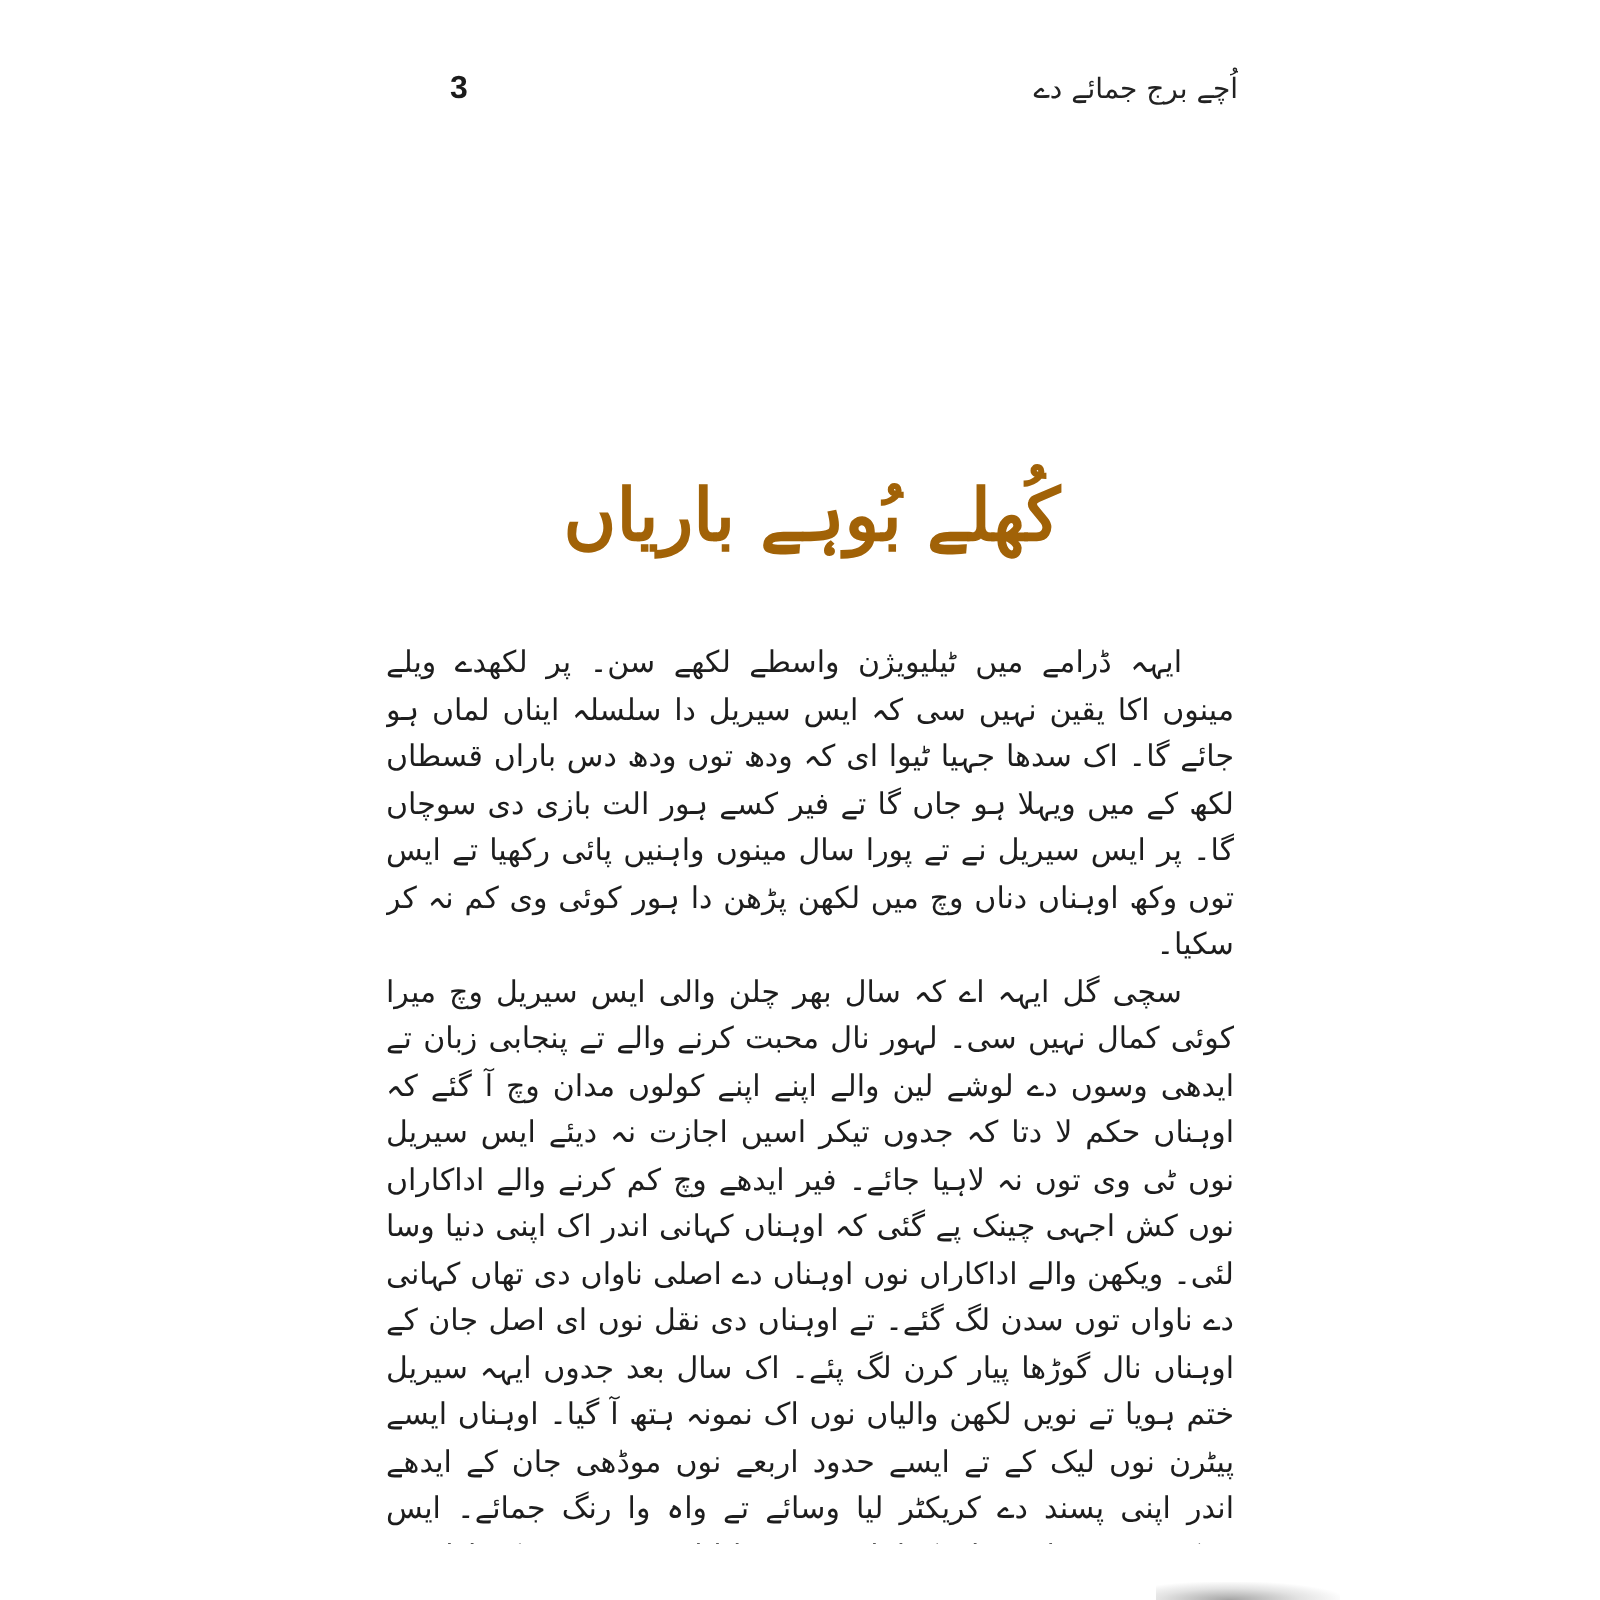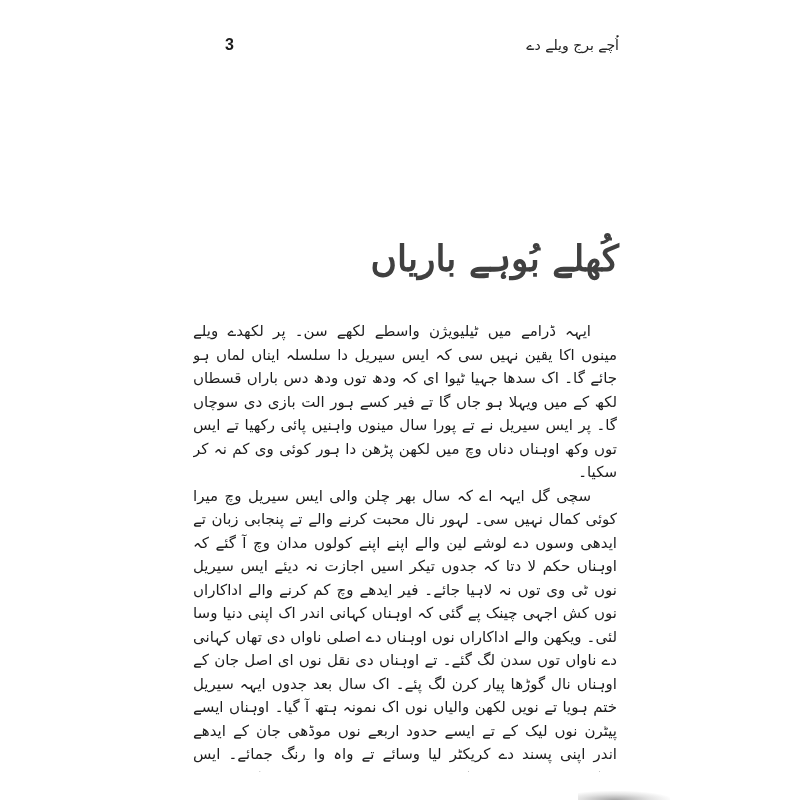--- a/index.html
+++ b/index.html
@@ -41,25 +41,26 @@
     color: #222222;
     white-space: nowrap;
   }
   .chapter-title {
     position: absolute;
     left: 193px;
     width: 426px;
     top: 228px;
     height: 64px;
     direction: rtl;
+    text-align: center;
     font-family: "DejaVu Serif", serif;
     font-weight: bold;
     font-size: 36px;
     line-height: 60px;
-    color: #404040;
+    color: #a16207;
     margin: 0;
   }
   .body-text {
     position: absolute;
     left: 193px;
     width: 424px;
     top: 320px;
     max-height: 452px;
     overflow: hidden;
     direction: rtl;
@@ -86,21 +87,21 @@
     pointer-events: none;
   }
 </style>
 </head>
 <body>
 
 <div class="page">
 
   <div class="header-row">
     <span class="page-number">3</span>
-    <span class="running-head">اُچے برج ویلے دے</span>
+    <span class="running-head">اُچے برج جمائے دے</span>
   </div>
 
   <h1 class="chapter-title">کُھلے بُوہے باریاں</h1>
 
   <div class="body-text">
     <p>ایہہ ڈرامے میں ٹیلیویژن واسطے لکھے سن۔ پر لکھدے ویلے مینوں اکا یقین نہیں سی کہ ایس سیریل دا سلسلہ ایناں لماں ہو جائے گا۔ اک سدھا جہیا ٹیوا ای کہ ودھ توں ودھ دس باراں قسطاں لکھ کے میں ویہلا ہو جاں گا تے فیر کسے ہور الت بازی دی سوچاں گا۔ پر ایس سیریل نے تے پورا سال مینوں واہنیں پائی رکھیا تے ایس توں وکھ اوہناں دناں وچ میں لکھن پڑھن دا ہور کوئی وی کم نہ کر سکیا۔</p>
     <p>سچی گل ایہہ اے کہ سال بھر چلن والی ایس سیریل وچ میرا کوئی کمال نہیں سی۔ لہور نال محبت کرنے والے تے پنجابی زبان تے ایدھی وسوں دے لوشے لین والے اپنے اپنے کولوں مدان وچ آ گئے کہ اوہناں حکم لا دتا کہ جدوں تیکر اسیں اجازت نہ دیئے ایس سیریل نوں ٹی وی توں نہ لاہیا جائے۔ فیر ایدھے وچ کم کرنے والے اداکاراں نوں کش اجہی چینک پے گئی کہ اوہناں کہانی اندر اک اپنی دنیا وسا لئی۔ ویکھن والے اداکاراں نوں اوہناں دے اصلی ناواں دی تھاں کہانی دے ناواں توں سدن لگ گئے۔ تے اوہناں دی نقل نوں ای اصل جان کے اوہناں نال گوڑھا پیار کرن لگ پئے۔ اک سال بعد جدوں ایہہ سیریل ختم ہویا تے نویں لکھن والیاں نوں اک نمونہ ہتھ آ گیا۔ اوہناں ایسے پیٹرن نوں لیک کے تے ایسے حدود اربعے نوں موڈھی جان کے ایدھے اندر اپنی پسند دے کریکٹر لیا وسائے تے واہ وا رنگ جمائے۔ ایس چوکھٹے وچ بڑیاں بڑیاں کہانیاں نے وسیبا لیا تے ون سونے کرداراں نے اپنے اکھان سنائے۔ پر آن والے سیریئلاں دا منہ متھا ایہو ہیا تے ایسے منہ متھے نوں ای پسند کیتا جاندا رہیا۔</p>
 
   </div>
 

